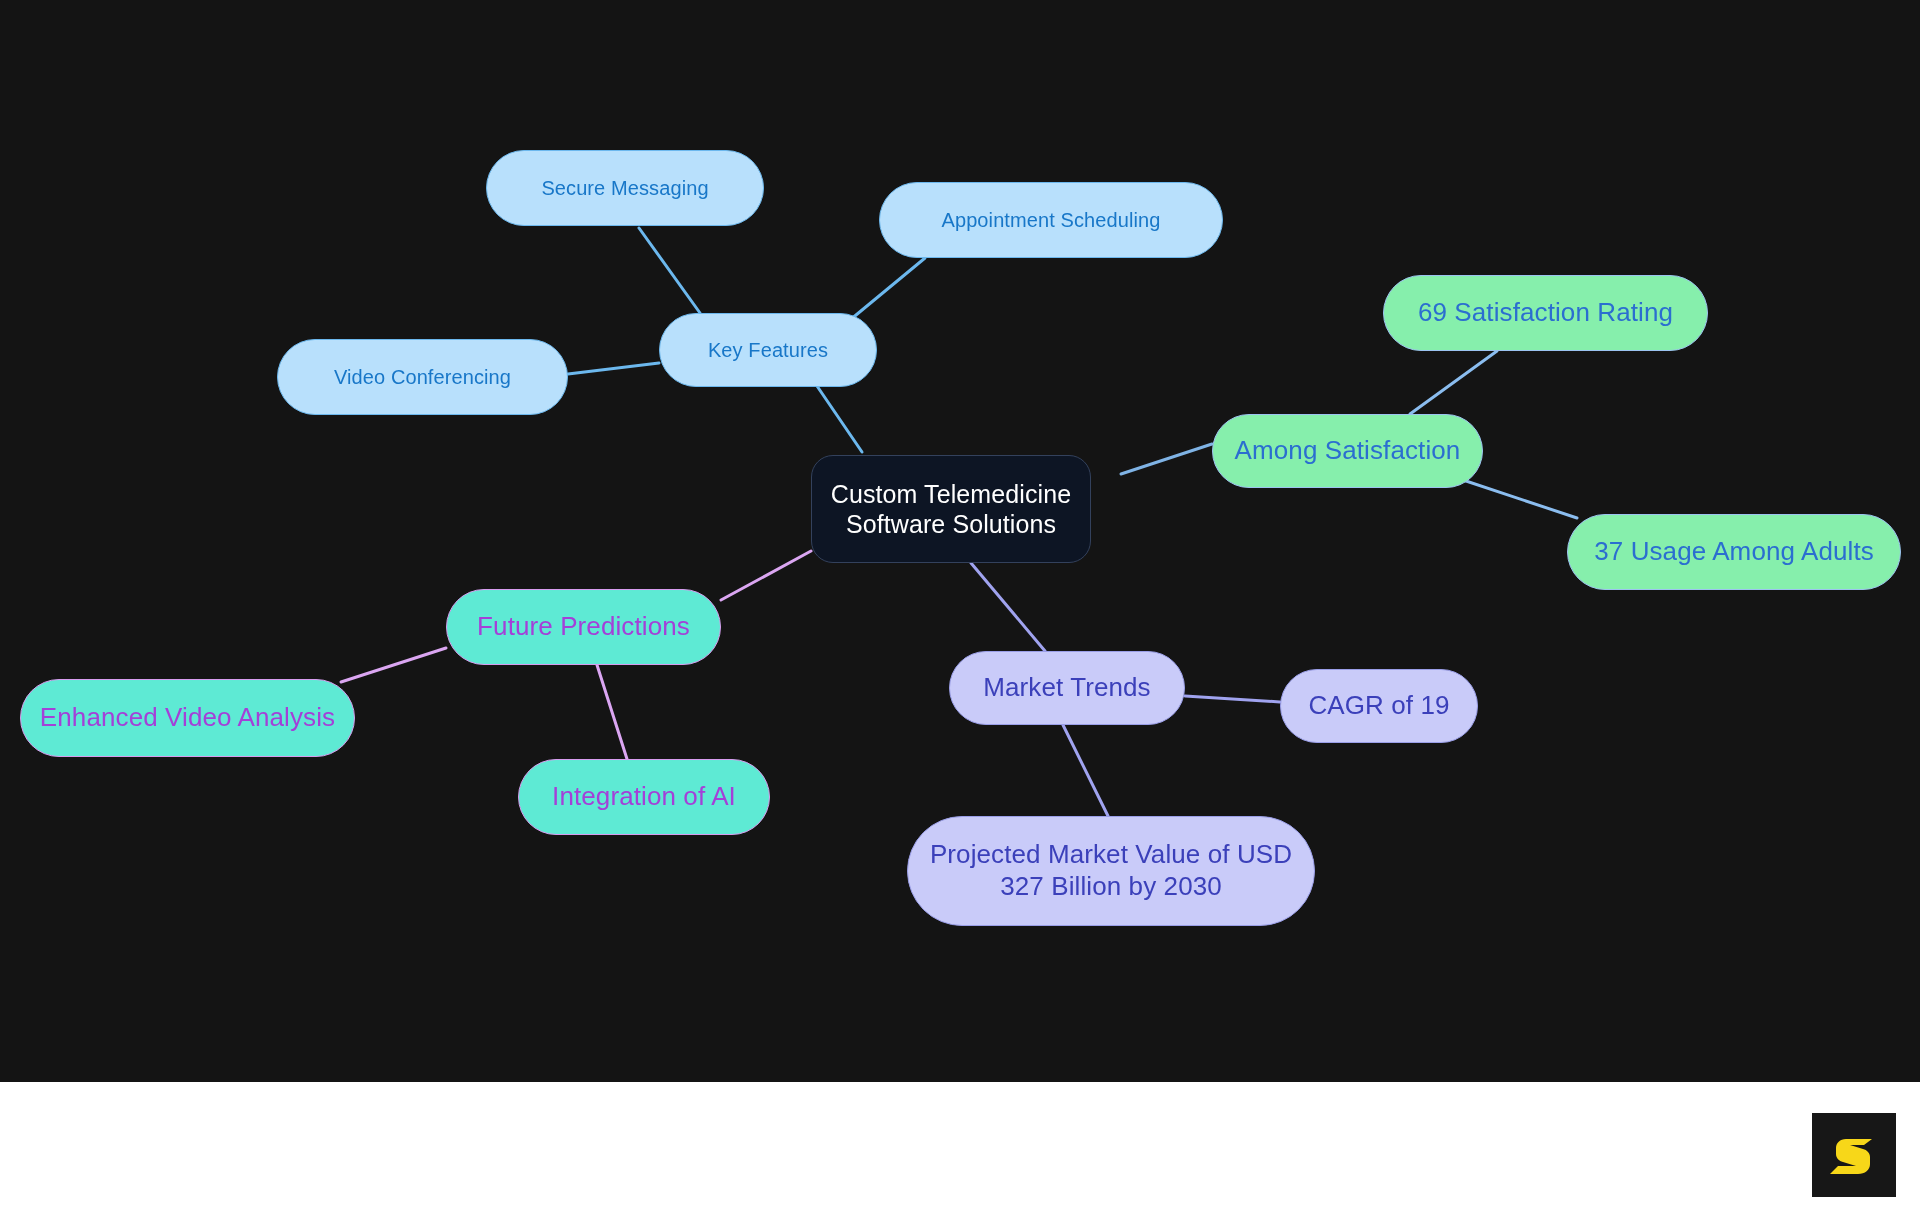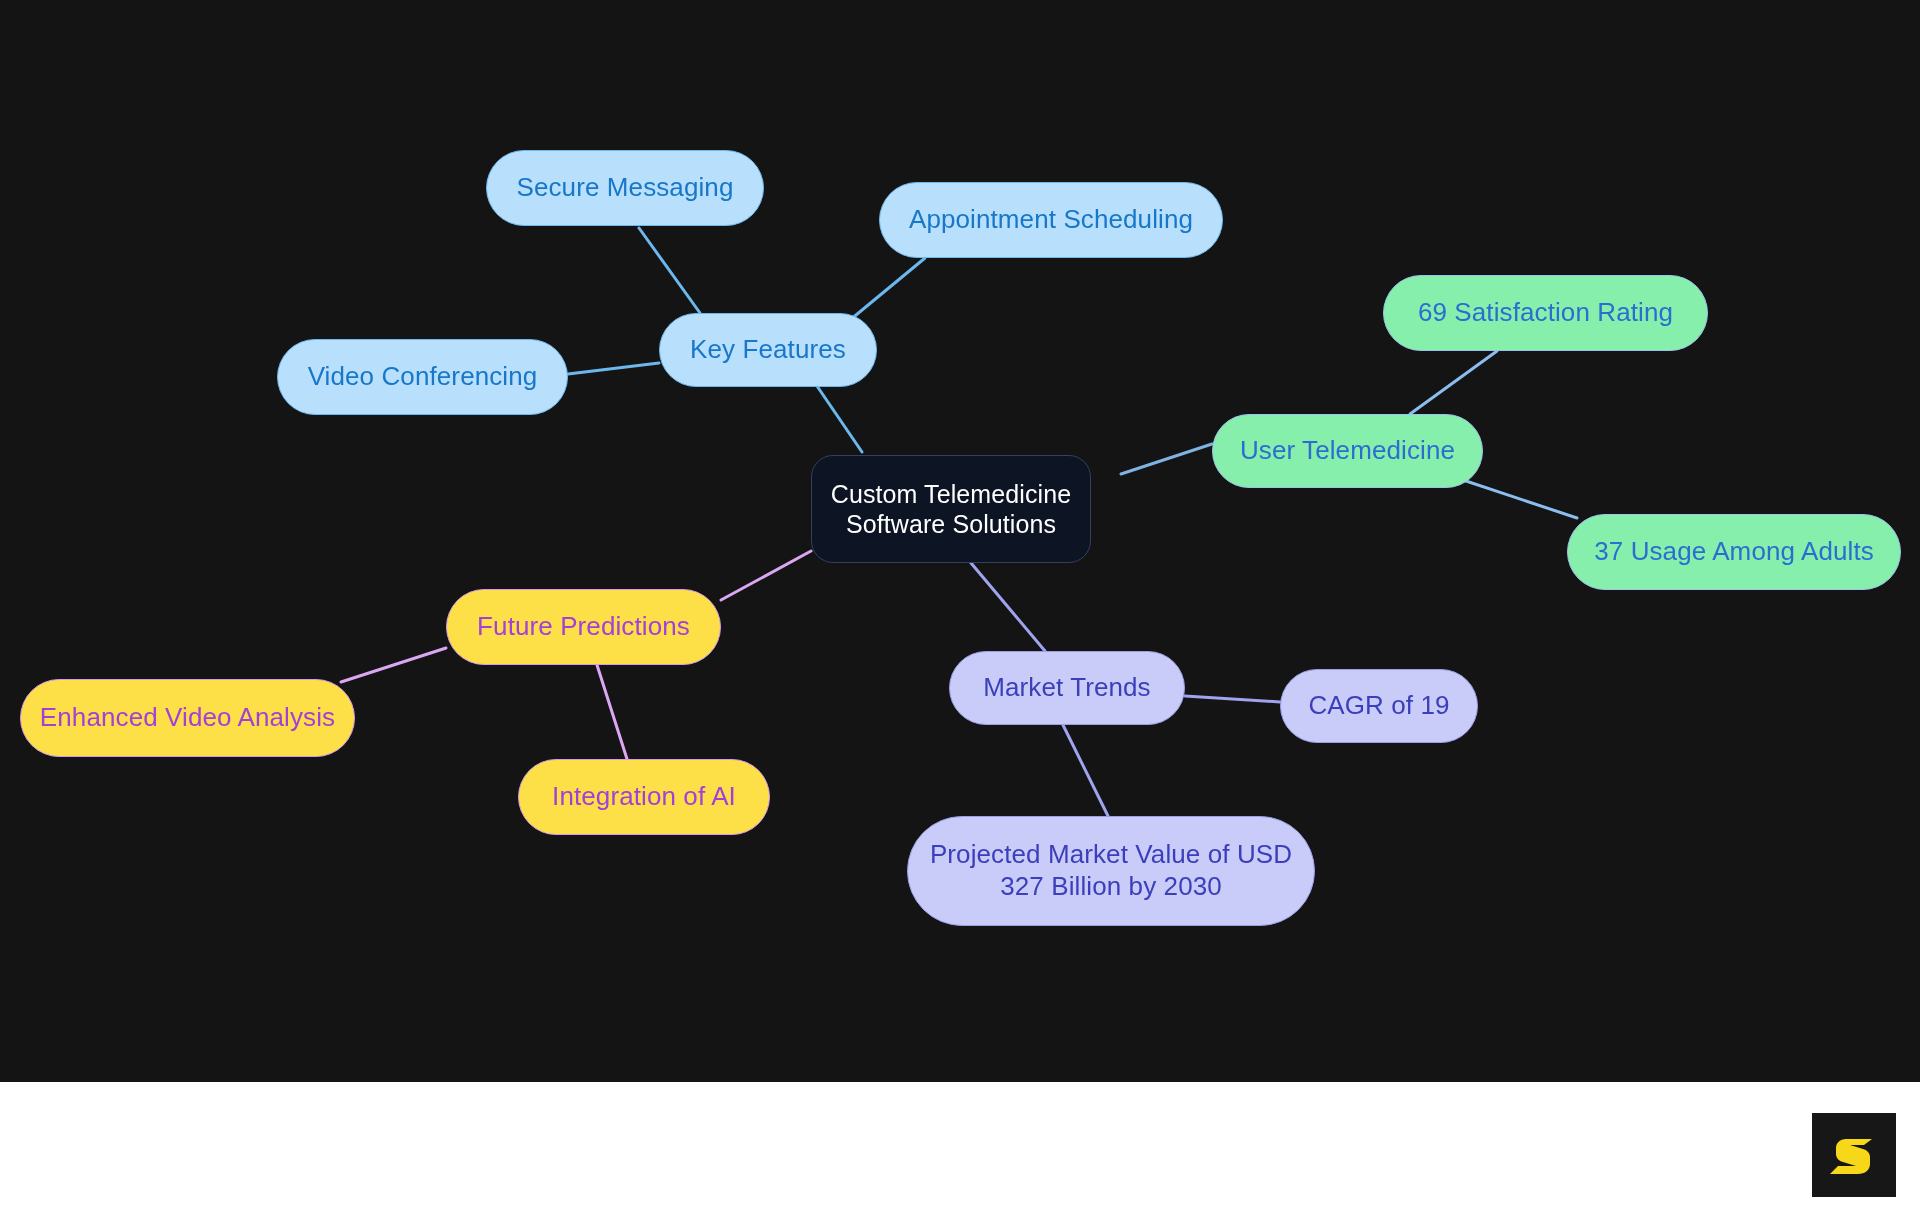--- a/index.html
+++ b/index.html
@@ -47,36 +47,36 @@
     background: #0d1524;
     border: 1px solid #33415c;
     color: #ffffff;
     font-size: 25px;
     border-radius: 22px;
   }
   .node.blue {
     background: #b8e0fc;
     border: 1px solid #6cb8ee;
     color: #1877c8;
-    font-size: 26px;
+    font-size: 20px;
   }
   .node.paleblue {
     background: #86efac;
     border: 1px solid #9cc3f0;
     color: #2b6ed0;
     font-size: 26px;
   }
   .node.periwinkle {
     background: #c9cbf9;
     border: 1px solid #9a9ee8;
     color: #3b40ba;
     font-size: 26px;
   }
   .node.pink {
-    background: #fde047;
+    background: #5eead4;
     border: 1px solid #d79cee;
     color: #a440d8;
     font-size: 26px;
   }
   #logo {
     position: absolute;
     left: 1812px;
     top: 1113px;
     width: 84px;
     height: 84px;
@@ -110,21 +110,21 @@
         <line x1="597" y1="665" x2="627" y2="759" stroke="#dba6f2" stroke-width="3" stroke-linecap="round"></line>
       </svg>
 
     <div id="nodes">
         <div class="node root" style="left: 811px; top: 455px; width: 280px; height: 108px;"><span>Custom Telemedicine
 Software Solutions</span></div>
         <div class="node blue" style="left: 659px; top: 313px; width: 218px; height: 74px;"><span>Key Features</span></div>
         <div class="node blue" style="left: 486px; top: 150px; width: 278px; height: 76px;"><span>Secure Messaging</span></div>
         <div class="node blue" style="left: 879px; top: 182px; width: 344px; height: 76px;"><span>Appointment Scheduling</span></div>
         <div class="node blue" style="left: 277px; top: 339px; width: 291px; height: 76px;"><span>Video Conferencing</span></div>
-        <div class="node paleblue" style="left: 1212px; top: 414px; width: 271px; height: 74px;"><span>User Telemedicine</span></div>
+        <div class="node paleblue" style="left: 1212px; top: 414px; width: 271px; height: 74px;"><span>Among Satisfaction</span></div>
         <div class="node paleblue" style="left: 1383px; top: 275px; width: 325px; height: 76px;"><span>69 Satisfaction Rating</span></div>
         <div class="node paleblue" style="left: 1567px; top: 514px; width: 334px; height: 76px;"><span>37 Usage Among Adults</span></div>
         <div class="node periwinkle" style="left: 949px; top: 651px; width: 236px; height: 74px;"><span>Market Trends</span></div>
         <div class="node periwinkle" style="left: 1280px; top: 669px; width: 198px; height: 74px;"><span>CAGR of 19</span></div>
         <div class="node periwinkle" style="left: 907px; top: 816px; width: 408px; height: 110px;"><span>Projected Market Value of USD
 327 Billion by 2030</span></div>
         <div class="node pink" style="left: 446px; top: 589px; width: 275px; height: 76px;"><span>Future Predictions</span></div>
         <div class="node pink" style="left: 20px; top: 679px; width: 335px; height: 78px;"><span>Enhanced Video Analysis</span></div>
         <div class="node pink" style="left: 518px; top: 759px; width: 252px; height: 76px; text-align: right;"><span>Integration of AI</span></div>
       </div>

